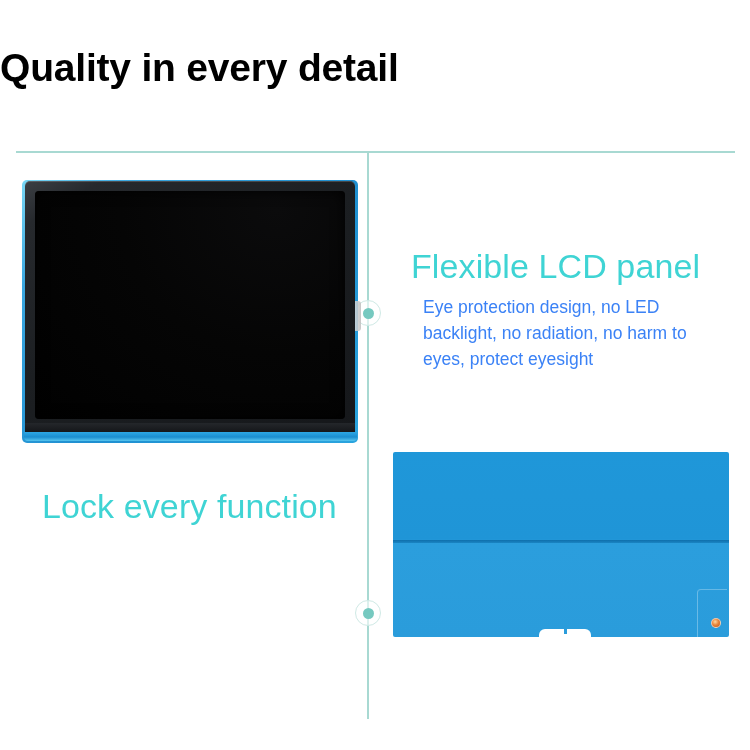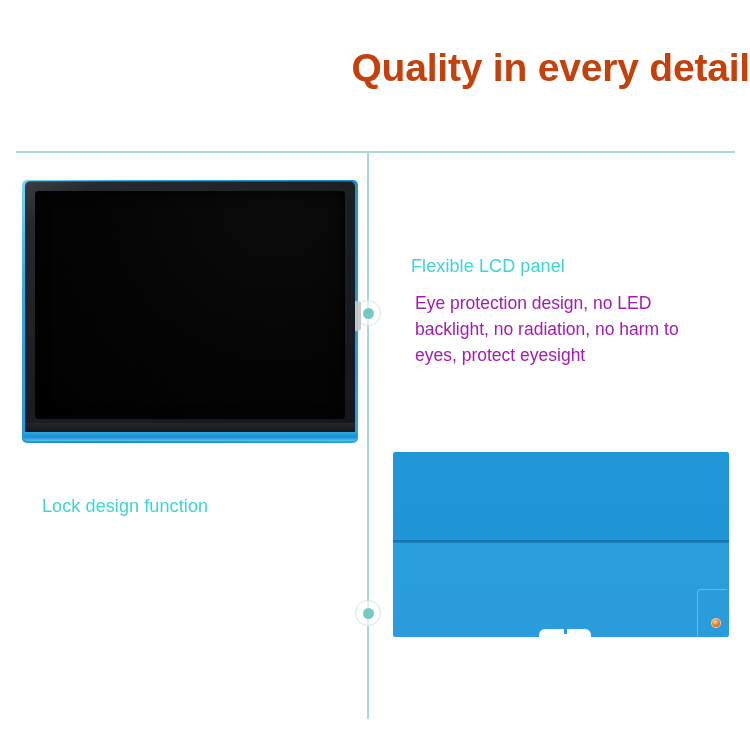--- a/index.html
+++ b/index.html
@@ -17,25 +17,25 @@
     background: #ffffff;
     overflow: hidden;
   }
 
   
   .page-title {
     position: absolute;
     left: 0;
     top: 44px;
     width: 750px;
-    text-align: right;
+    text-align: left;
     font-size: 39px;
     line-height: 48px;
     font-weight: 700;
-    color: #c2410c;
+    color: #000000;
     letter-spacing: -0.2px;
   }
 
   
   .rule-horizontal {
     position: absolute;
     left: 16px;
     top: 151px;
     width: 719px;
     height: 2px;
@@ -201,32 +201,32 @@
     height: 7px;
     background: #2a9cdb;
     border-radius: 2px 2px 0 0;
   }
 
   
   .feature {
     position: absolute;
   }
   .feature-heading {
-    font-size: 18px;
+    font-size: 34px;
     line-height: 32px;
     font-weight: 400;
     color: #3fd4d4;
     margin: 0 0 8px 0;
     letter-spacing: 0.1px;
   }
   .feature-body {
     font-size: 17.5px;
     line-height: 26px;
-    color: #a21caf;
-    margin: 4px;
+    color: #3b82f6;
+    margin: 12px;
     font-weight: 400;
   }
   #feature-lcd {
     left: 411px;
     top: 250px;
     width: 312px;
   }
   #feature-lock {
     left: 42px;
     top: 490px;
@@ -263,16 +263,16 @@
     <div class="notch"></div>
     <div class="notch-split"></div>
   </div>
 
   <div class="feature" id="feature-lcd">
     <h2 class="feature-heading">Flexible LCD panel</h2>
     <p class="feature-body">Eye protection design, no LED backlight, no radiation, no harm to eyes, protect eyesight</p>
   </div>
 
   <div class="feature" id="feature-lock">
-    <h2 class="feature-heading">Lock design function</h2>
+    <h2 class="feature-heading">Lock every function</h2>
   </div>
 
 </div>
 
 </body></html>

